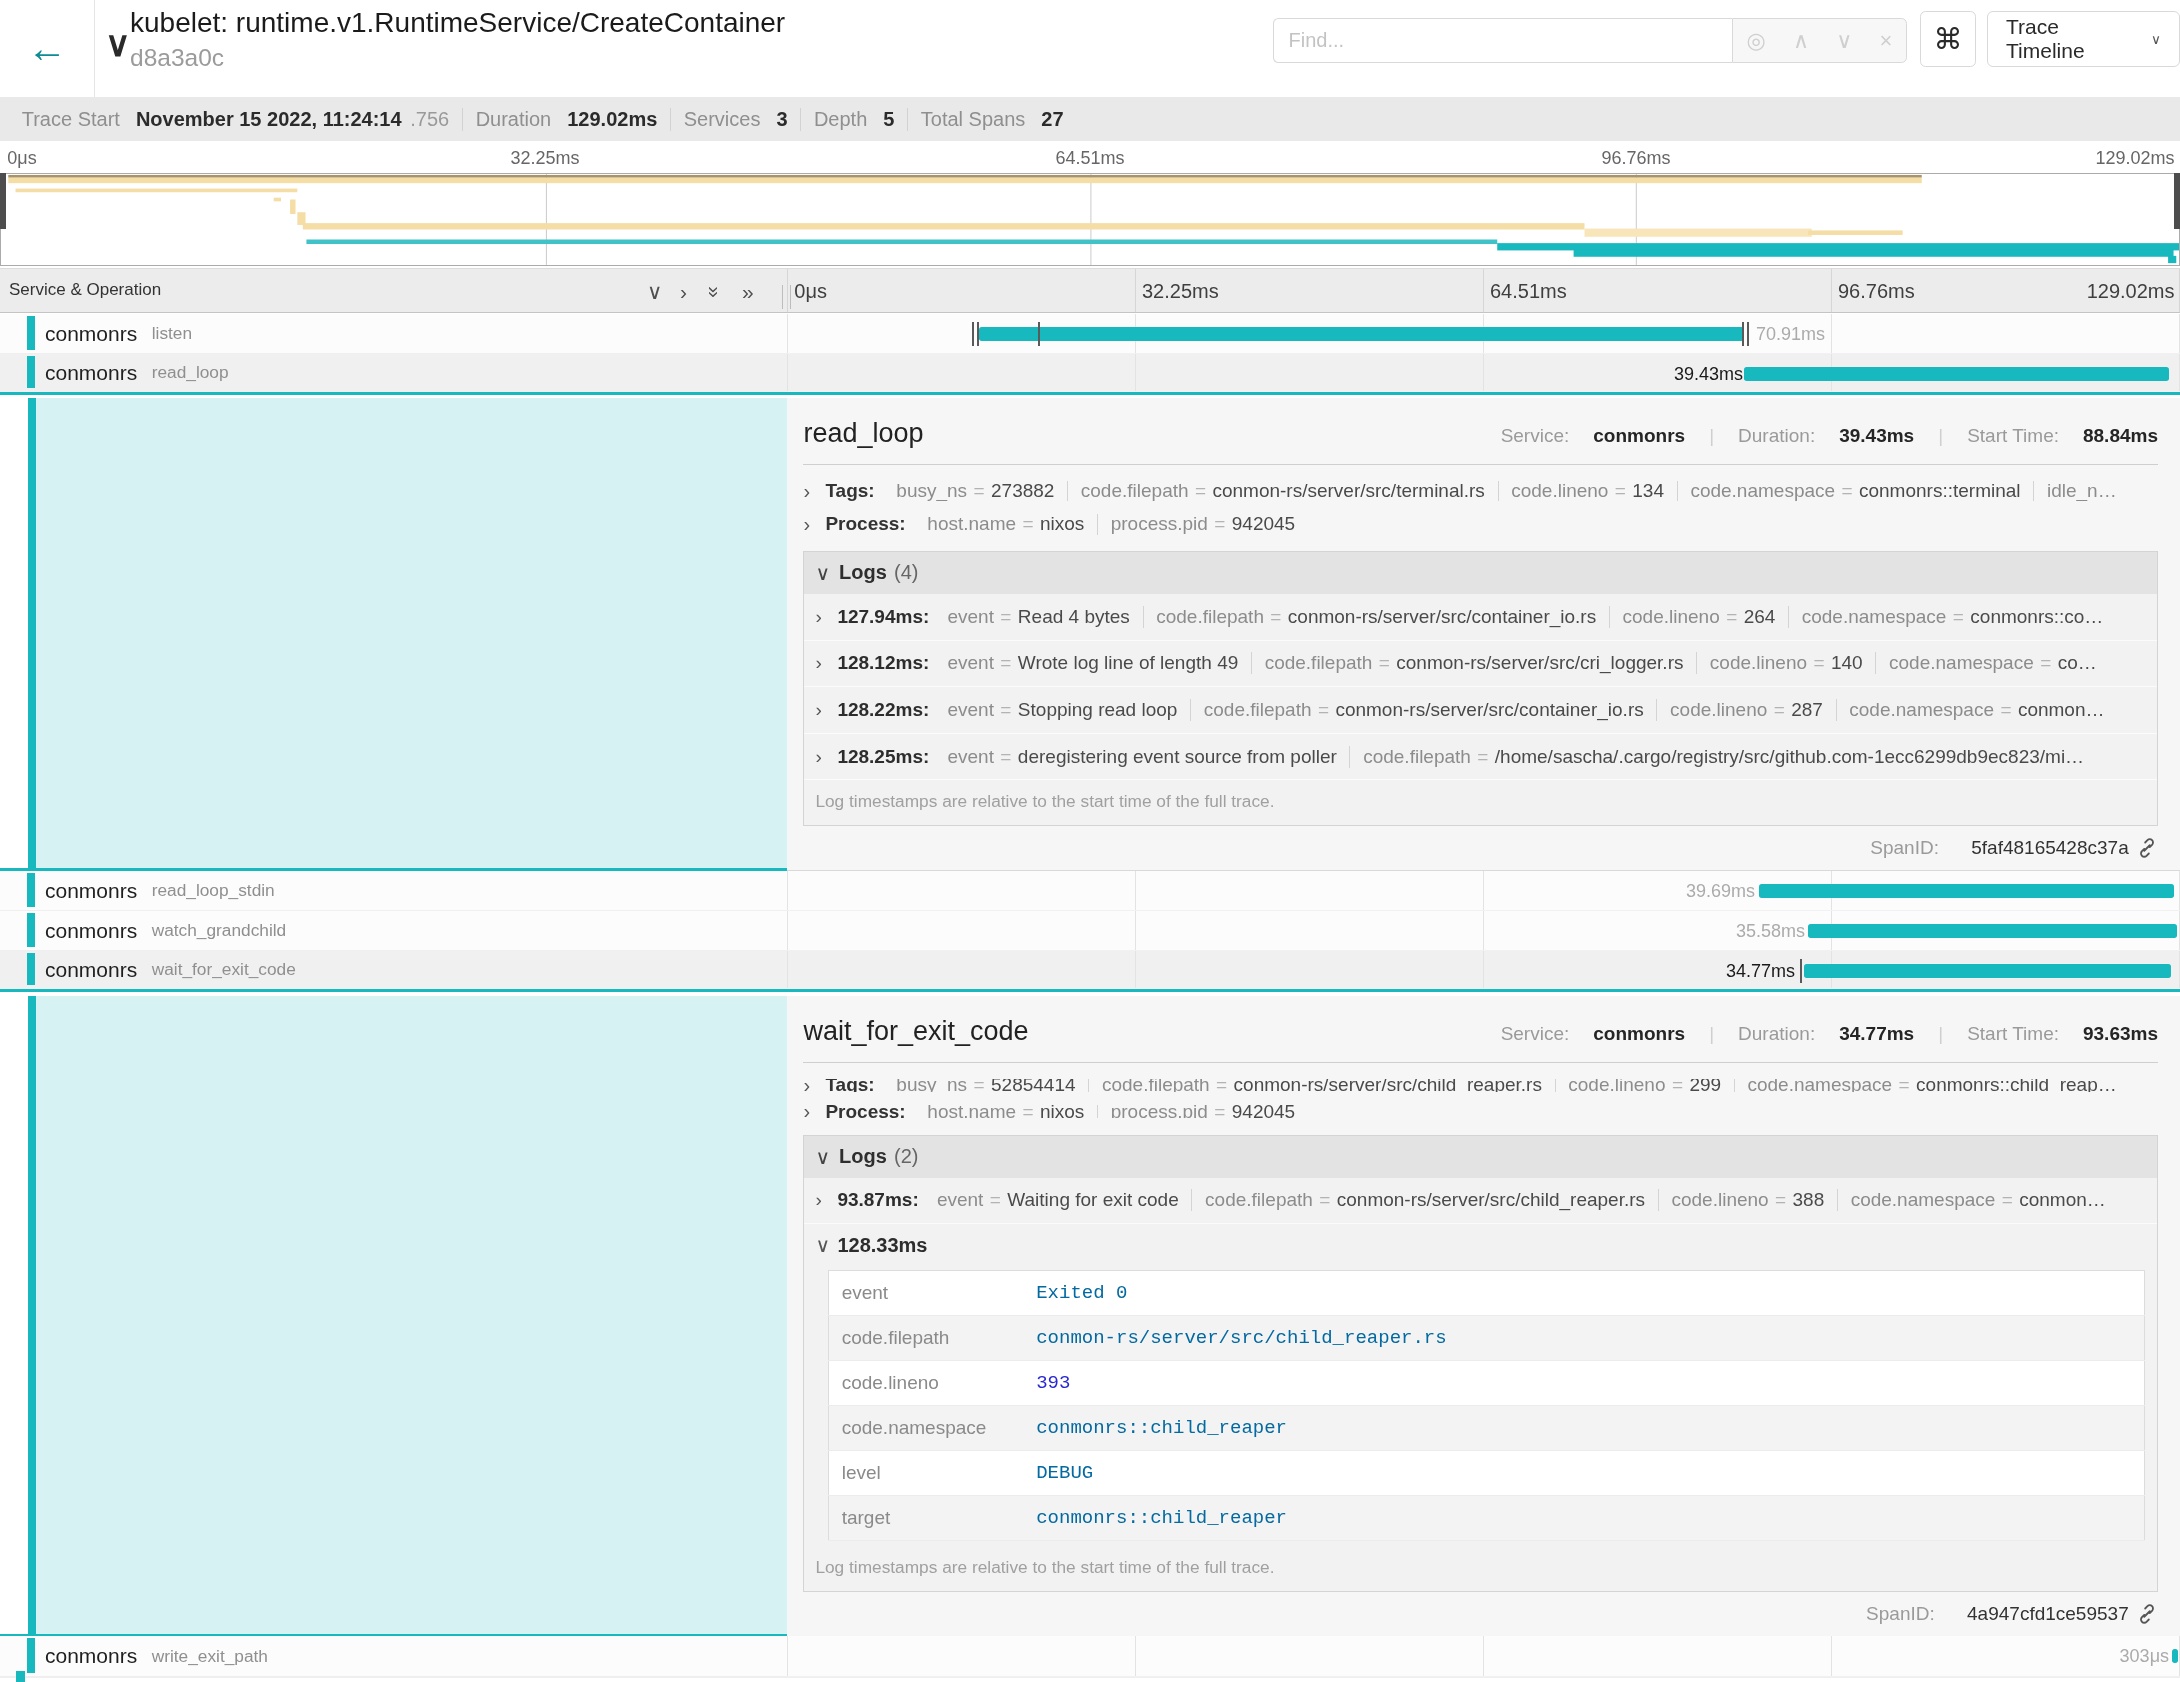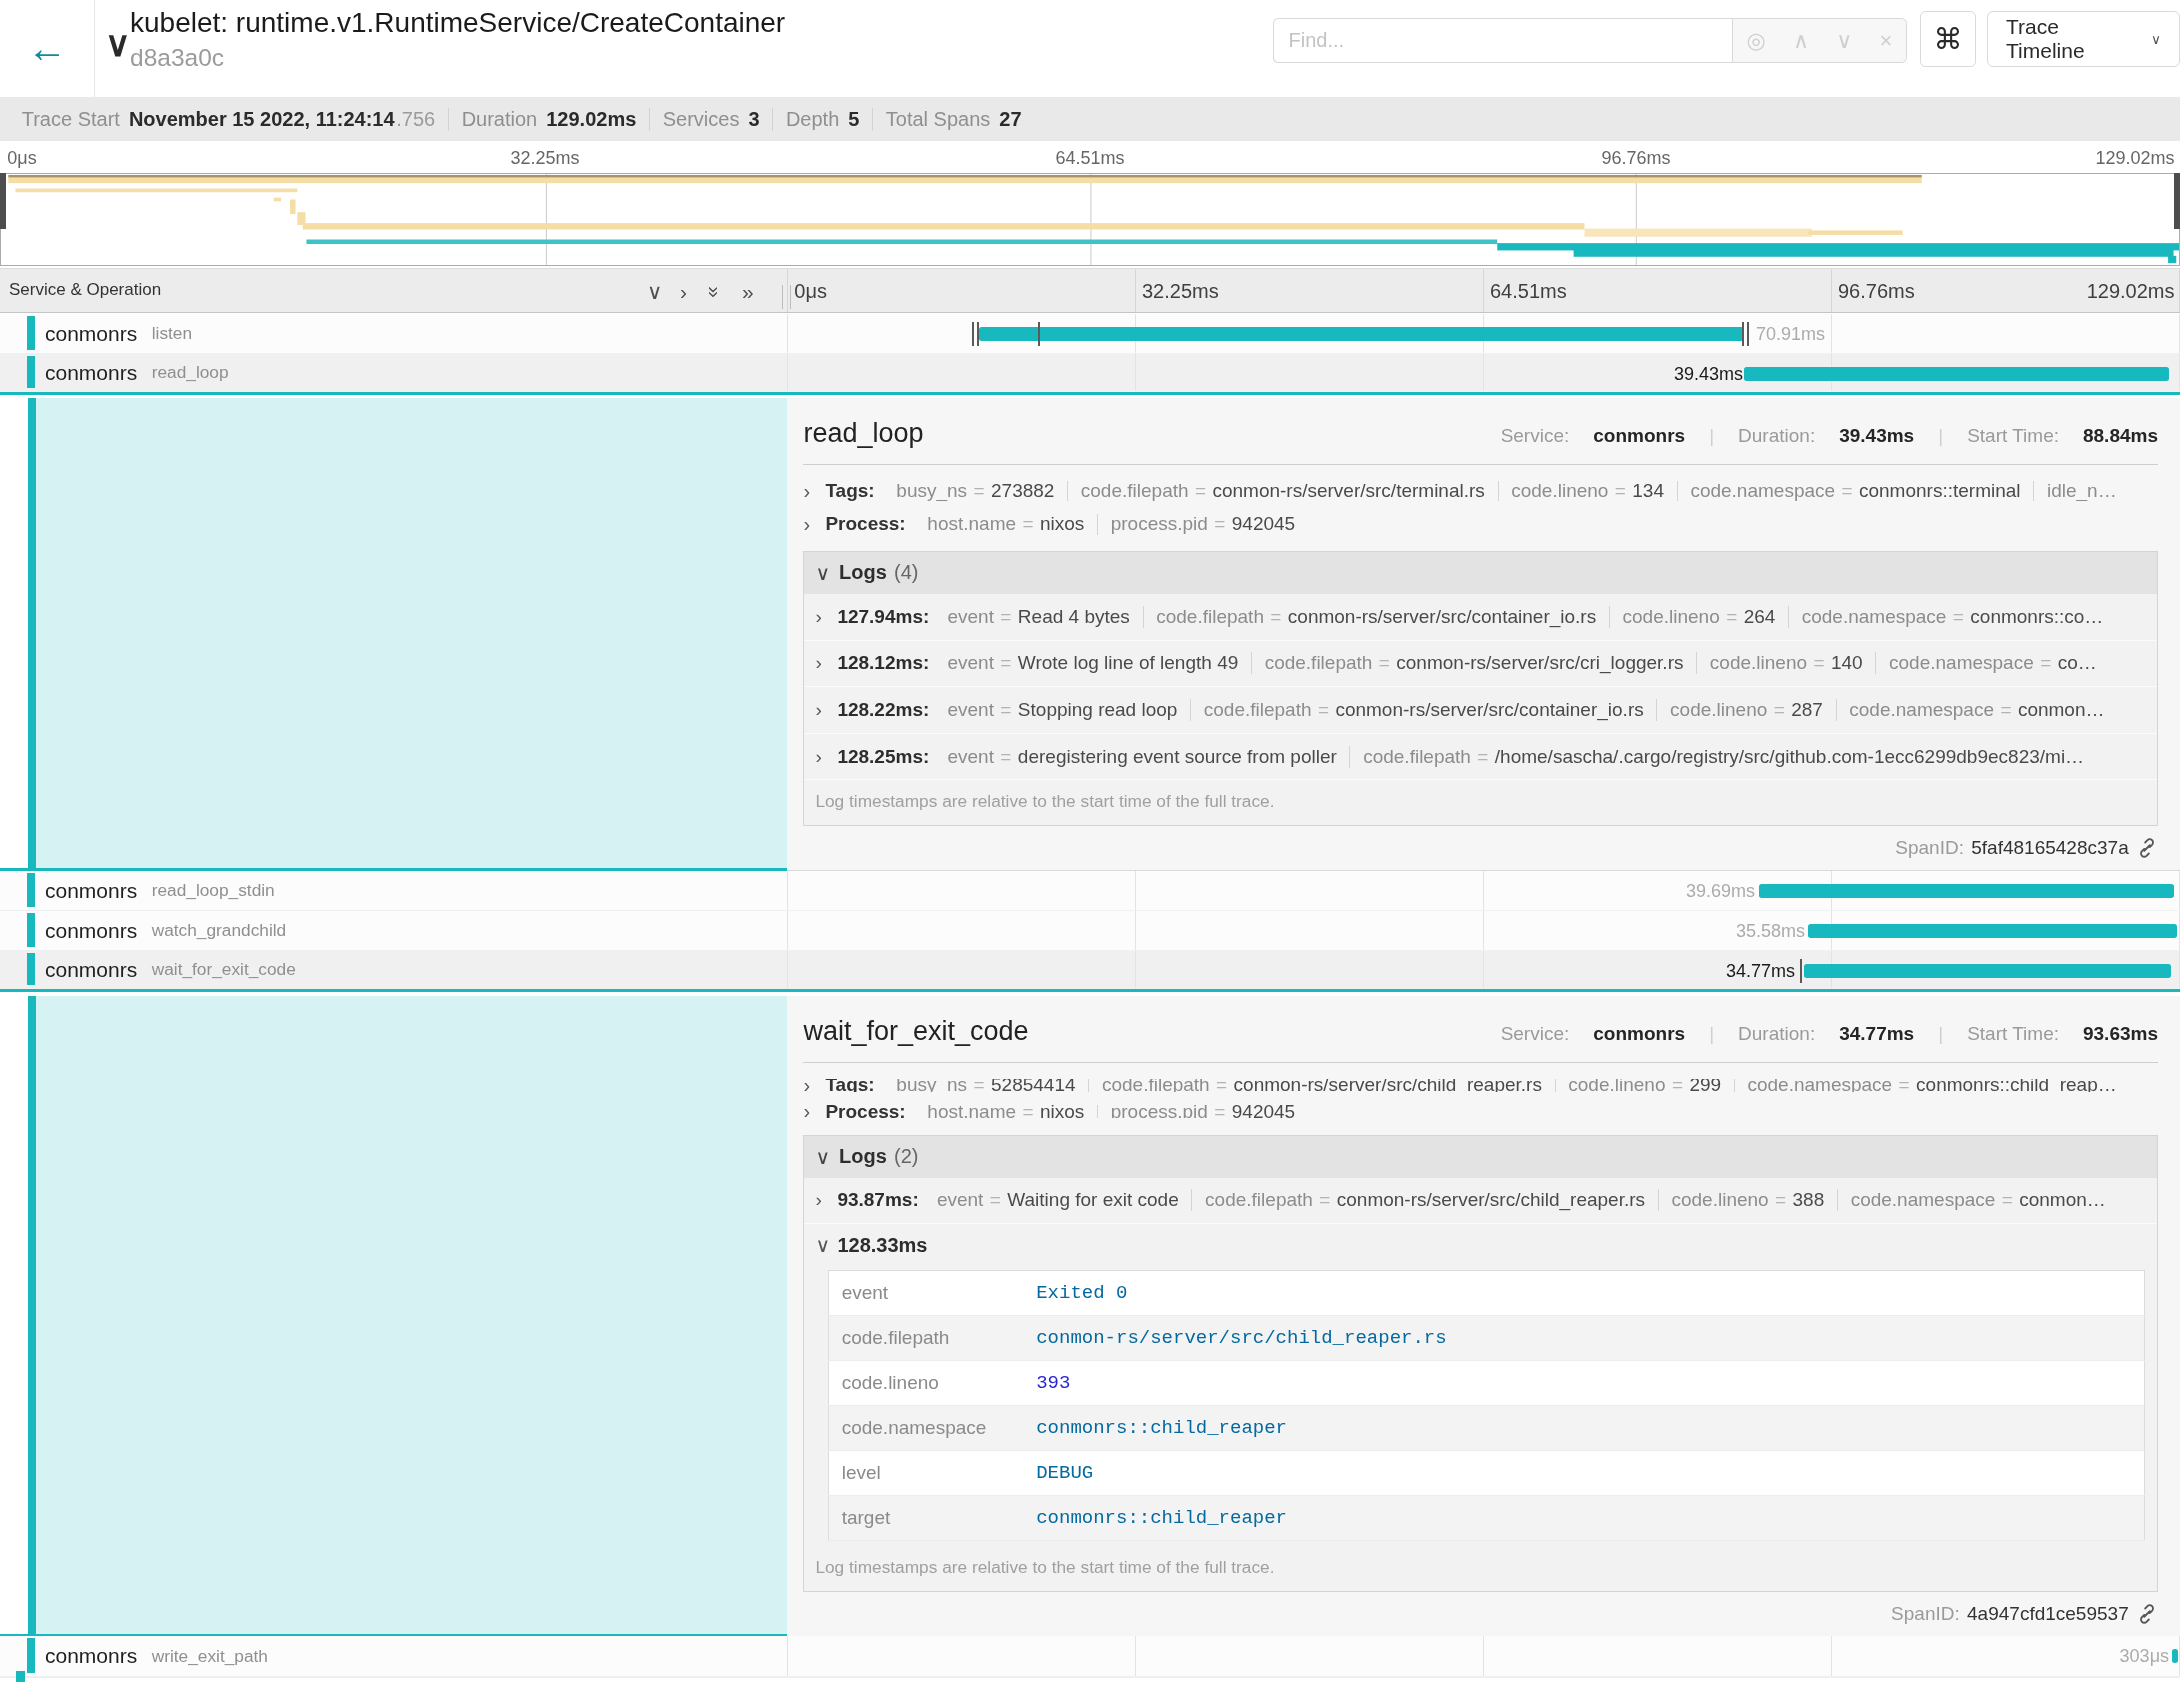--- a/index.html
+++ b/index.html
@@ -14,21 +14,21 @@
   #find-input { position:absolute; left:1273px; top:18px; width:459px; height:45px; border:0.9px solid #d9d9d9; border-right:none; border-radius:5.5px 0 0 5.5px; padding-left:14.5px; font-size:20px; color:#444; background:#fff; outline:none; }
   #find-input::placeholder { color:#c3c3c3; }
   #find-tools { position:absolute; left:1732px; top:18px; width:175px; height:45px; background:#f7f7f7; border:0.9px solid #d9d9d9; border-radius:0 5.5px 5.5px 0; display:flex; align-items:center; justify-content:space-around; color:#cfcfcf; font-size:22px; }
   #find-tools span { cursor:default; }
   #cmd-btn { position:absolute; left:1920px; top:11px; width:56px; height:56px; border:0.9px solid #d9d9d9; border-radius:5.5px; display:flex; align-items:center; justify-content:center; font-size:29px; color:#2a2a2a; background:#fff; cursor:pointer; }
   #view-btn { position:absolute; left:1987px; top:11px; height:56px; padding:0 18px; border:0.9px solid #d9d9d9; border-radius:6px; display:flex; align-items:center; gap:9px; font-size:21px; color:#2a2a2a; background:#fff; cursor:pointer; }
   #view-btn .caret { font-size:13.6px; color:#555; }
 
   
   #info-bar { position:absolute; left:0; top:97px; width:2180px; height:44px; background:#e9e9e9; display:flex; align-items:center; font-size:20px; color:#8f8f8f; padding-left:9px; }
-  #info-bar .grp { padding:0 12.7px; border-right:0.9px solid #d2d2d2; display:flex; gap:9px; align-items:baseline; }
+  #info-bar .grp { padding:0 12.7px; border-right:0.9px solid #d2d2d2; display:flex; gap:16px; align-items:baseline; }
   #info-bar .grp:last-child { border-right:none; }
   #info-bar b { color:#2b2b2b; font-weight:700; }
   #info-bar .frac { color:#9a9a9a; font-weight:400; margin-left:-7.3px; }
 
   
   #minimap { position:absolute; left:0; top:141px; width:2180px; height:127px; background:#fff; }
   .mm-tick { position:absolute; top:7.3px; font-size:18px; color:#666; }
   #mm-canvas { position:absolute; left:0; top:32px; width:2180px; height:93px; border:0.9px solid #ababab; background:#fff; cursor:crosshair; }
   .mm-handle { position:absolute; top:32px; width:6.4px; height:56px; background:#4d4d4d; cursor:ew-resize; }
 
@@ -86,21 +86,21 @@
   .sub-open { display:flex; align-items:center; padding:9px 0 3.6px 11px; font-size:20px; }
   .sub-open .twirl { width:22px; color:#555; }
   .sub-open b { color:#2d2d2d; }
   table.kvt { border-collapse:collapse; margin:9px 9px 5.5px 23.6px; width:calc(100% - 36px); background:#fff; border:0.9px solid #dcdcdc; }
   table.kvt td { padding:11px 12.7px; font-size:19px; border-bottom:0.9px solid #ececec; }
   table.kvt tr:nth-child(even) td { background:#f3f3f3; }
   table.kvt td.k { color:#8a8a8a; width:195px; }
   table.kvt td.v { font-family:"Liberation Mono", monospace; color:#0369a1; }
   table.kvt td.v.num { color:#2727d6; }
   .spanid { margin-top:auto; display:flex; justify-content:flex-end; align-items:center; gap:7.3px; font-size:19px; color:#9a9a9a; padding-top:11px; }
-  .spanid b { color:#2b2b2b; font-weight:400; color:#333; }
+  .spanid b { color:#2b2b2b; font-weight:400; color:#333;margin-left:25px; }
   .linkic { cursor:pointer; }
 
   #partial-row { position:absolute; left:0; top:1677px; width:2180px; height:5.5px; background:#fff; border-top:0.9px solid #efefef; }
   #partial-accent { position:absolute; left:16.4px; top:1671px; width:8.2px; height:11.8px; background:#17b8be; }
 </style>
 </head>
 <body>
 
 <div id="header">
   <div id="back-btn">

